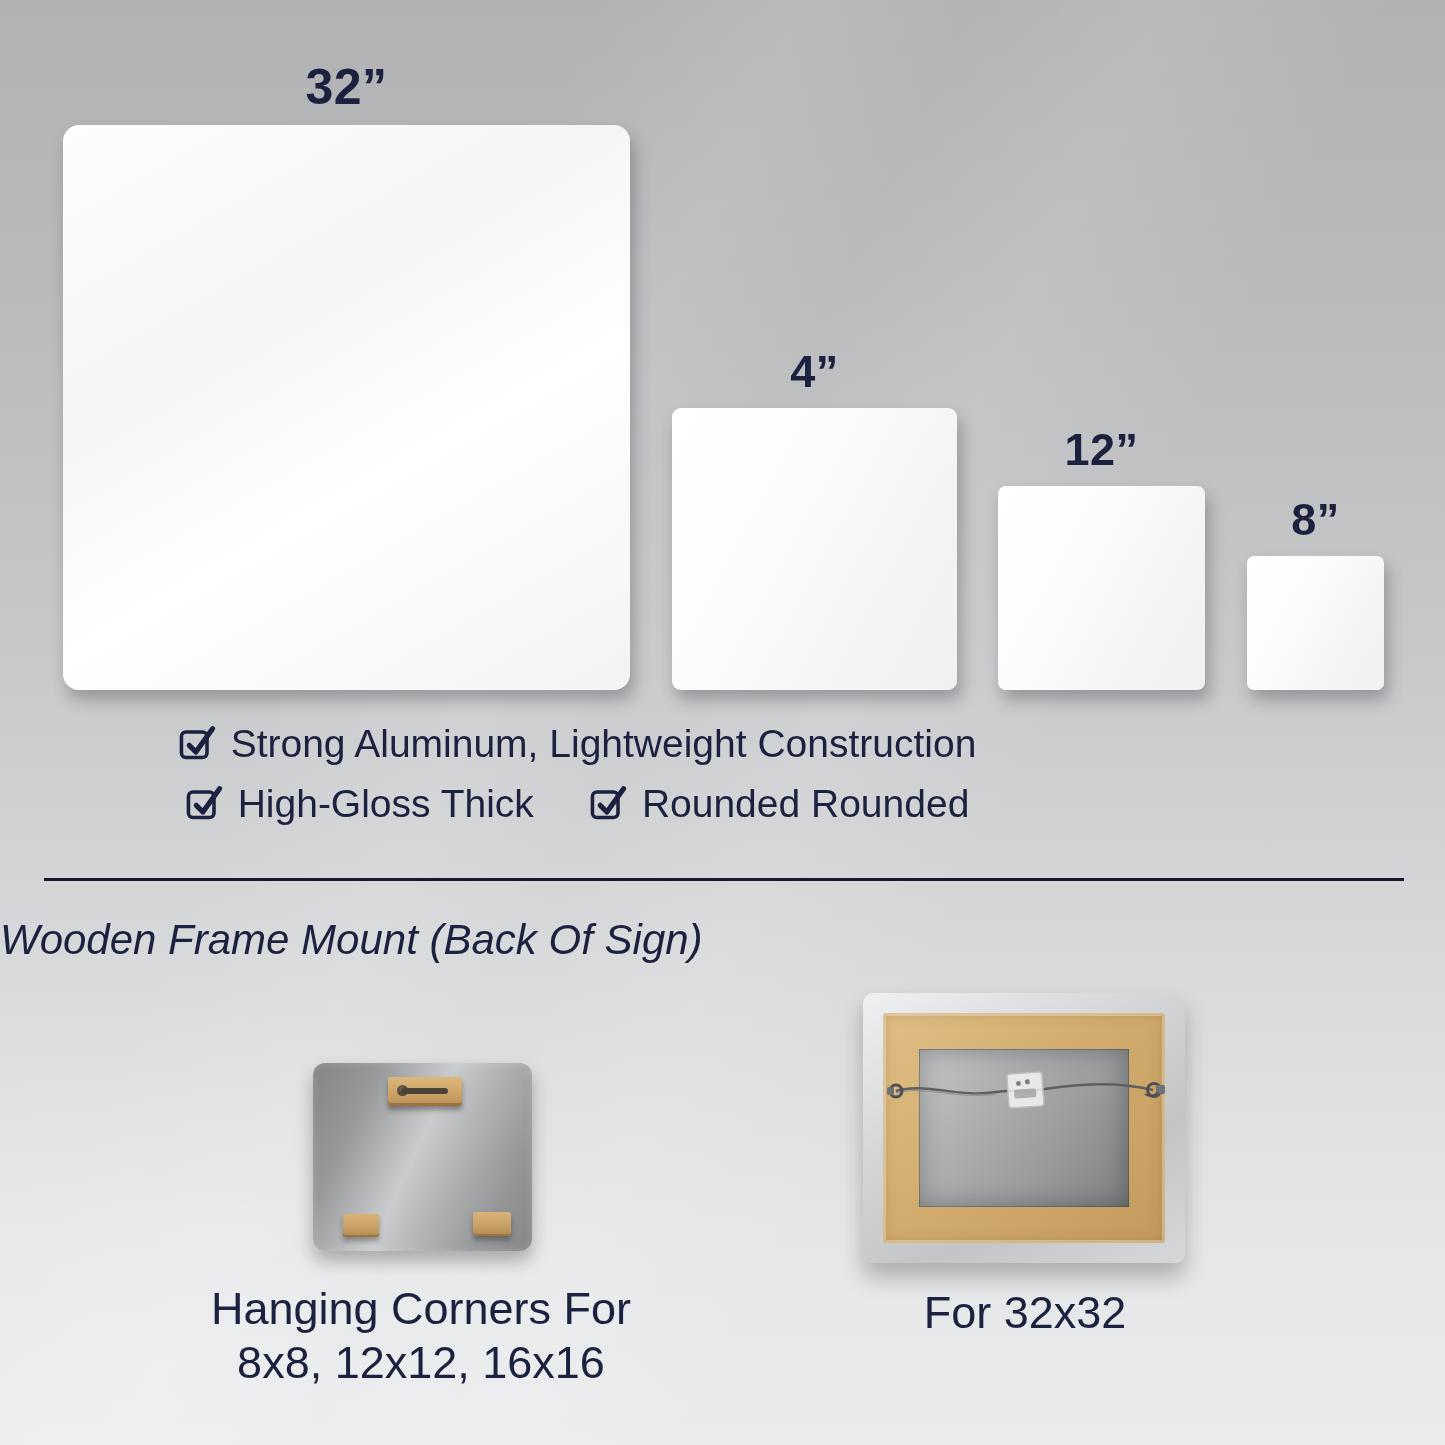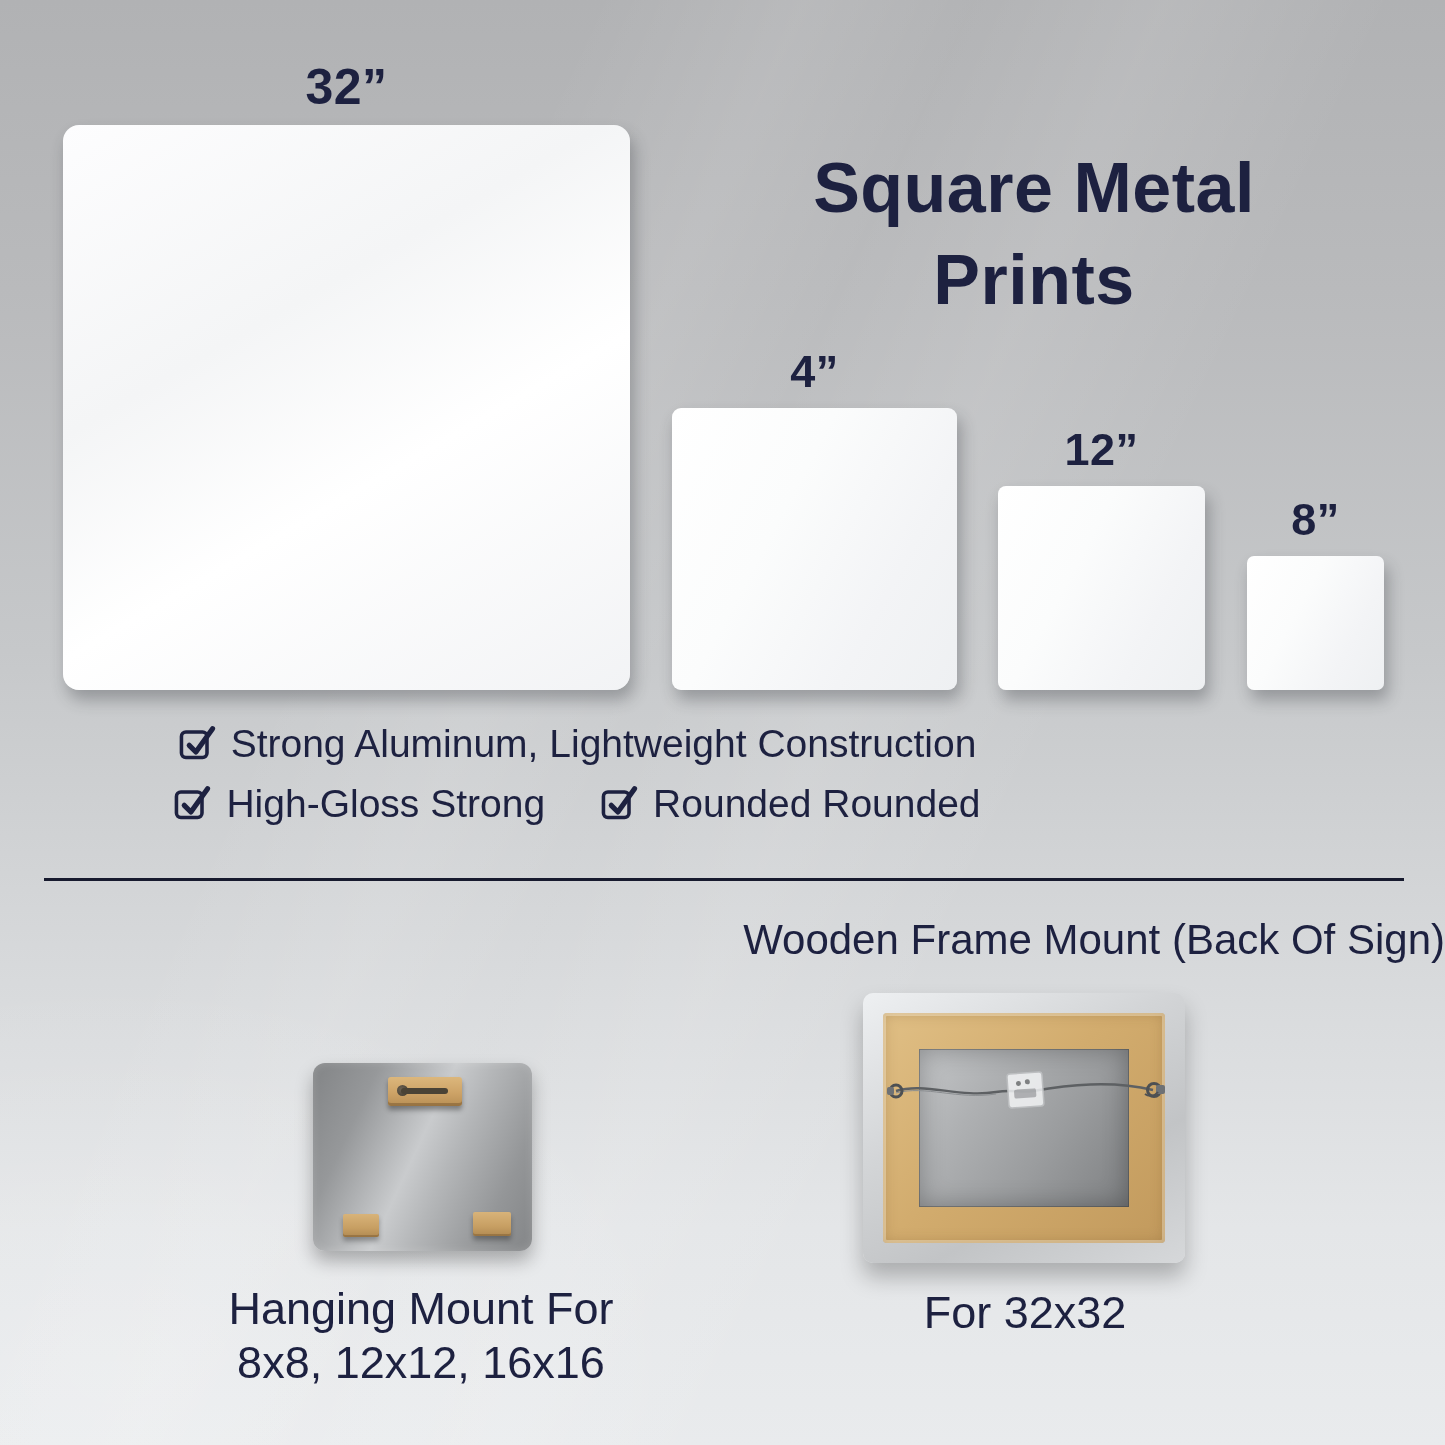--- a/index.html
+++ b/index.html
@@ -47,22 +47,22 @@
   .features{
     position:absolute;left:0;top:722px;width:1153px;
     display:flex;flex-direction:column;align-items:center;gap:16px;
   }
   .feature-row{display:flex;align-items:center;gap:54px;}
   .feature-item{display:flex;align-items:center;gap:14px;font-size:39px;font-weight:500;color:#1d2140;}
   .cb{width:40px;height:40px;flex:0 0 auto;transform:translateY(-2px);}
   
   .divider{position:absolute;left:44px;top:878px;width:1360px;height:3px;background:#171a2e;}
   .mount-heading{
-    position:absolute;left:0;top:916px;width:1445px;text-align:right;
-    font-size:42px;font-weight:500;color:#1d2140;
+    position:absolute;left:0;top:916px;width:1445px;text-align:left;
+    font-size:42px;font-weight:500;color:#1d2140;font-style:italic;
   }
   
   .photo-left{position:absolute;left:313px;top:1063px;width:219px;height:188px;}
   .ml-plate{
     position:absolute;inset:0;border-radius:12px;
     background:linear-gradient(115deg,#828486 0%,#96989a 22%,#c9cbcd 47%,#b4b6b8 60%,#94969
 
 8 82%,#838587 100%);
     background:linear-gradient(115deg,#828486 0%,#96989a 22%,#c9cbcd 47%,#b4b6b8 60%,#949698 82%,#838587 100%);
     box-shadow:0 10px 18px rgba(0,0,0,0.28), inset 0 0 10px rgba(255,255,255,0.18);
@@ -122,39 +122,38 @@
   <div class="size-label lbl-32">32”</div>
   <div class="size-label lbl-16">4”</div>
   <div class="size-label lbl-12">12”</div>
   <div class="size-label lbl-8">8”</div>
 
   <div class="plate sq-32"></div>
   <div class="plate sq-16"></div>
   <div class="plate sq-12"></div>
   <div class="plate sq-8"></div>
 
-  <h1 class="title">Square Metal Prints</h1>
 
   <div class="features">
     <div class="feature-row">
       <div class="feature-item">
         <svg class="cb" viewBox="0 0 36 36" fill="none">
           <rect x="4" y="9" width="23" height="23" rx="4" stroke="#1d2140" stroke-width="3.2"></rect>
           <path d="M11 21 L17 27 L32 6" stroke="#1d2140" stroke-width="4.6" stroke-linecap="round" stroke-linejoin="round"></path>
         </svg>
         <span>Strong Aluminum, Lightweight Construction</span>
       </div>
     </div>
     <div class="feature-row">
       <div class="feature-item">
         <svg class="cb" viewBox="0 0 36 36" fill="none">
           <rect x="4" y="9" width="23" height="23" rx="4" stroke="#1d2140" stroke-width="3.2"></rect>
           <path d="M11 21 L17 27 L32 6" stroke="#1d2140" stroke-width="4.6" stroke-linecap="round" stroke-linejoin="round"></path>
         </svg>
-        <span>High-Gloss Strong</span>
+        <span>High-Gloss Thick</span>
       </div>
       <div class="feature-item">
         <svg class="cb" viewBox="0 0 36 36" fill="none">
           <rect x="4" y="9" width="23" height="23" rx="4" stroke="#1d2140" stroke-width="3.2"></rect>
           <path d="M11 21 L17 27 L32 6" stroke="#1d2140" stroke-width="4.6" stroke-linecap="round" stroke-linejoin="round"></path>
         </svg>
         <span>Rounded Rounded</span>
       </div>
     </div>
   </div>
@@ -194,19 +193,19 @@
       <g transform="rotate(-4 162 98)">
         <rect x="145" y="80" width="35" height="34" rx="3" fill="rgba(248,249,250,0.8)" stroke="#bcbec0" stroke-width="1.5"></rect>
         <rect x="151" y="96" width="22" height="9" rx="2" fill="#8f9193" opacity="0.65"></rect>
         <circle cx="156" cy="90" r="2.5" fill="#7e8082"></circle>
         <circle cx="165" cy="89" r="2.5" fill="#7e8082"></circle>
       </g>
     </svg>
   </div>
 
   <div class="caption cap-left">
-    <div>Hanging Mount For</div>
+    <div>Hanging Corners For</div>
     <div>8x8, 12x12, 16x16</div>
   </div>
   <div class="caption cap-right">
     <div>For 32x32</div>
   </div>
 </div>
 
 </body></html>

